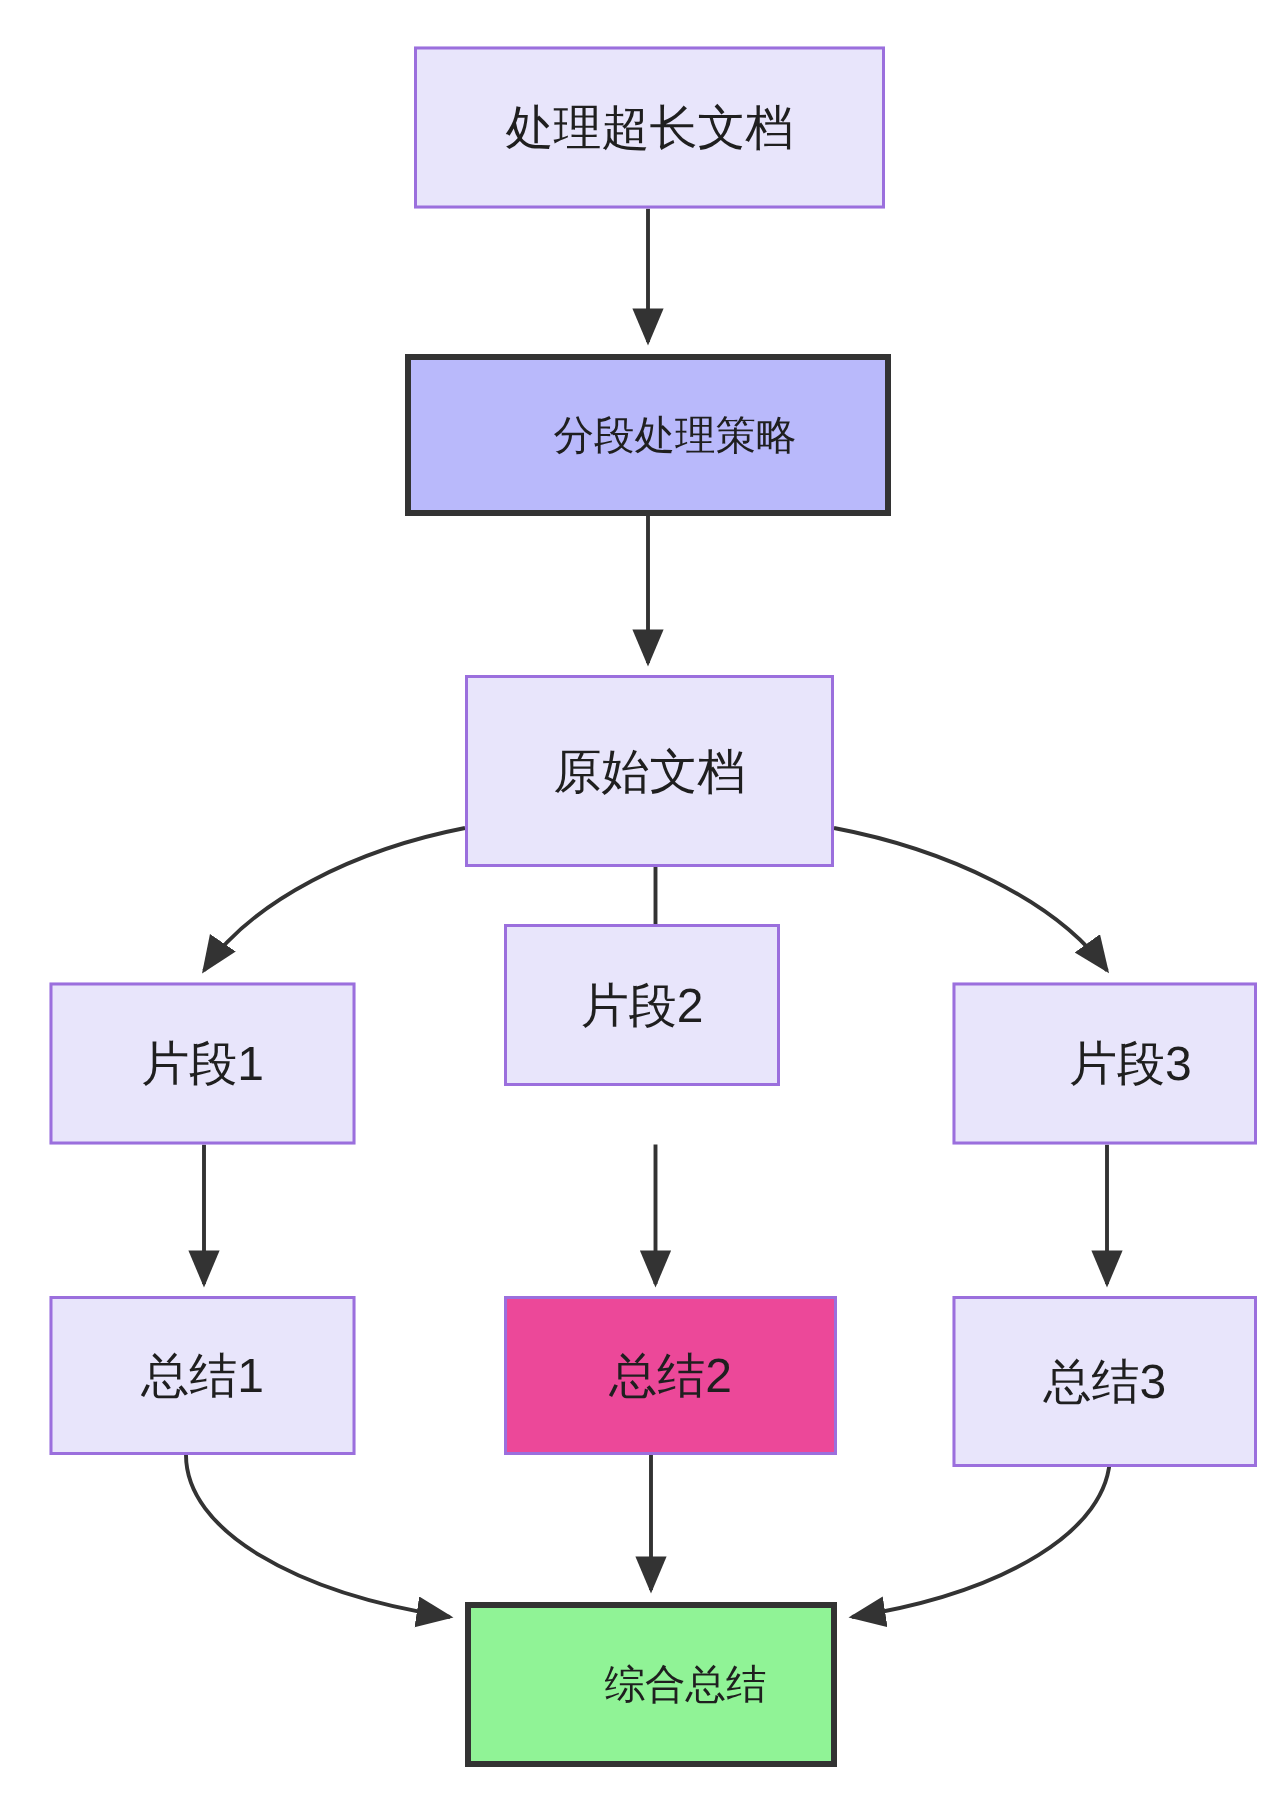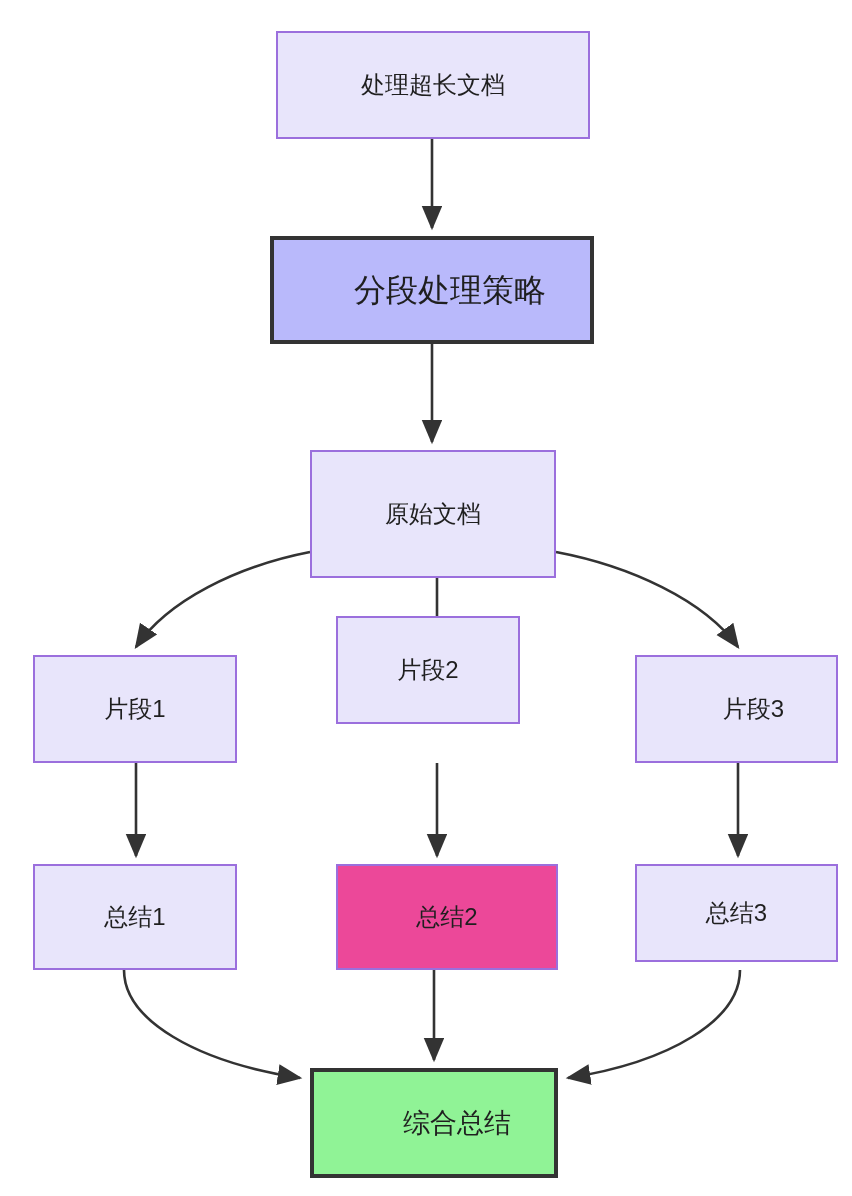--- a/index.html
+++ b/index.html
@@ -37,28 +37,28 @@
     color: #1f1f1f;
     white-space: nowrap;
   }
   .node-label {
     display: block;
   }
   
   .node.style-default {
     background: #e8e5fb;
     border: 2px solid #9b6fdd;
-    font-size: 24px;
+    font-size: 32px;
     align-items: center;
   }
   
   .node.style-strong {
     background: #b9b9fb;
     border: 4px solid #333333;
-    font-size: 32px;
+    font-size: 27px;
     padding-left: 36px;
   }
   
   .node.style-success {
     background: #90f396;
     border: 4px solid #333333;
     font-size: 27px;
   }
 </style>
 </head>
@@ -105,21 +105,21 @@
       </div>
       <div class="node style-default" style="left: 635px; top: 655px; width: 203px; height: 108px; background: rgb(232, 229, 251); border-color: rgb(155, 111, 221); padding-left: 34px;">
         <span class="node-label">片段3</span>
       </div>
       <div class="node style-default" style="left: 33px; top: 864px; width: 204px; height: 106px; background: rgb(232, 229, 251); border-color: rgb(155, 111, 221);">
         <span class="node-label">总结1</span>
       </div>
       <div class="node style-default" style="left: 336px; top: 864px; width: 222px; height: 106px; background: #ec4899; border-color: rgb(155, 111, 221);">
         <span class="node-label">总结2</span>
       </div>
-      <div class="node style-default" style="left: 635px; top: 864px; width: 203px; height: 98px; background: rgb(232, 229, 251); border-color: rgb(155, 111, 221);">
+      <div class="node style-default" style="left: 635px; top: 864px; width: 203px; height: 114px; background: rgb(232, 229, 251); border-color: rgb(155, 111, 221);">
         <span class="node-label">总结3</span>
       </div>
       <div class="node style-success" style="left: 310px; top: 1068px; width: 248px; height: 110px; background: rgb(144, 243, 150); border-color: rgb(51, 51, 51); padding-left: 46px;">
         <span class="node-label">综合总结</span>
       </div>
     </div>
 
 </div>
 
 </body></html>

